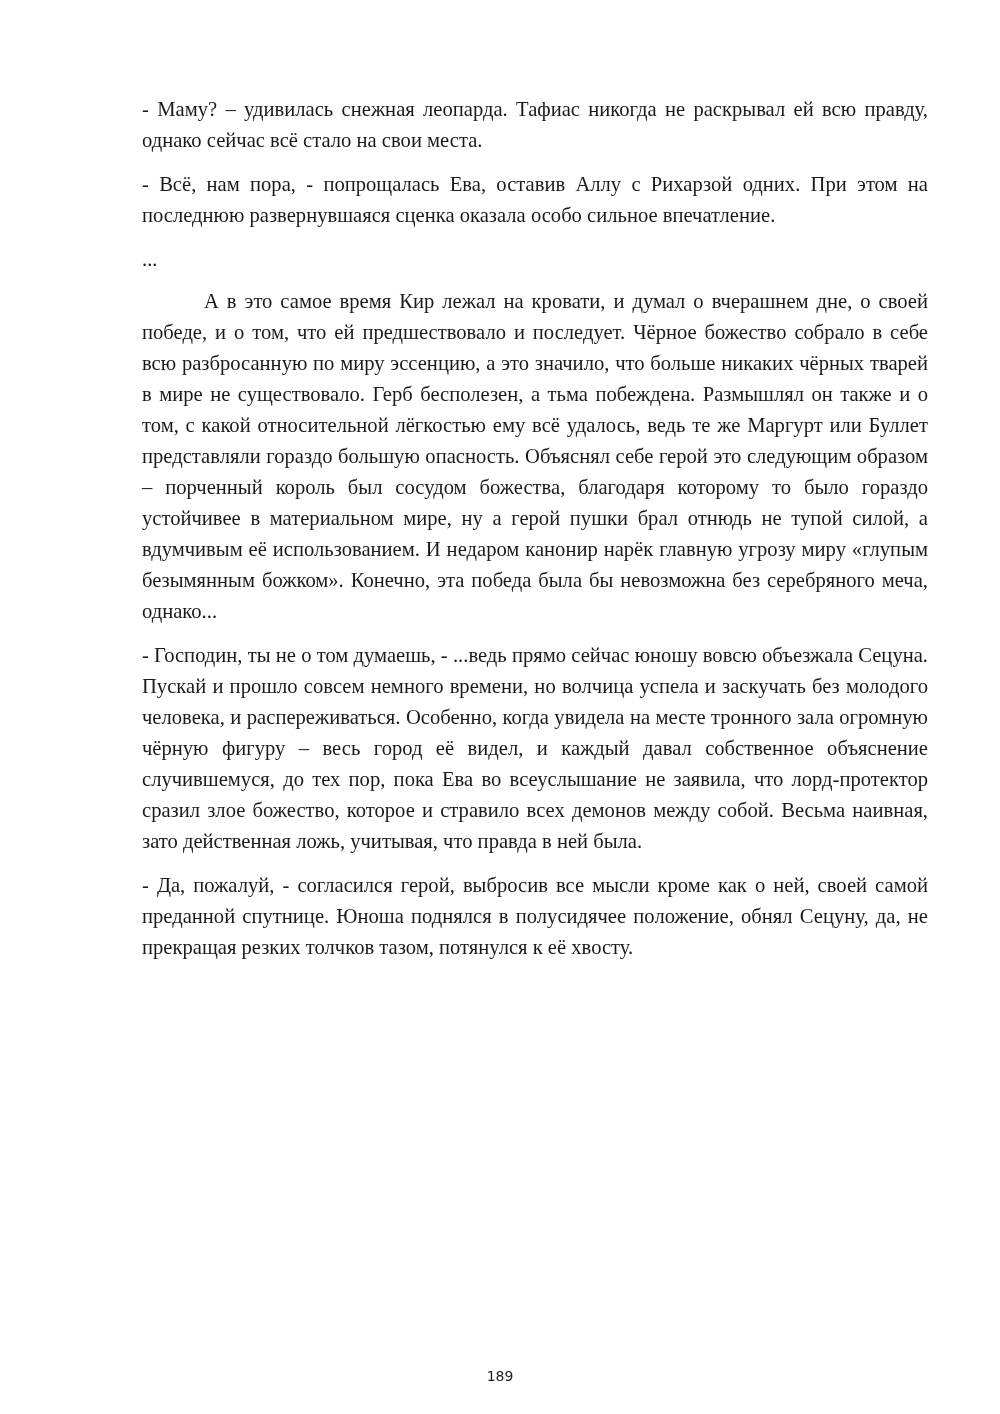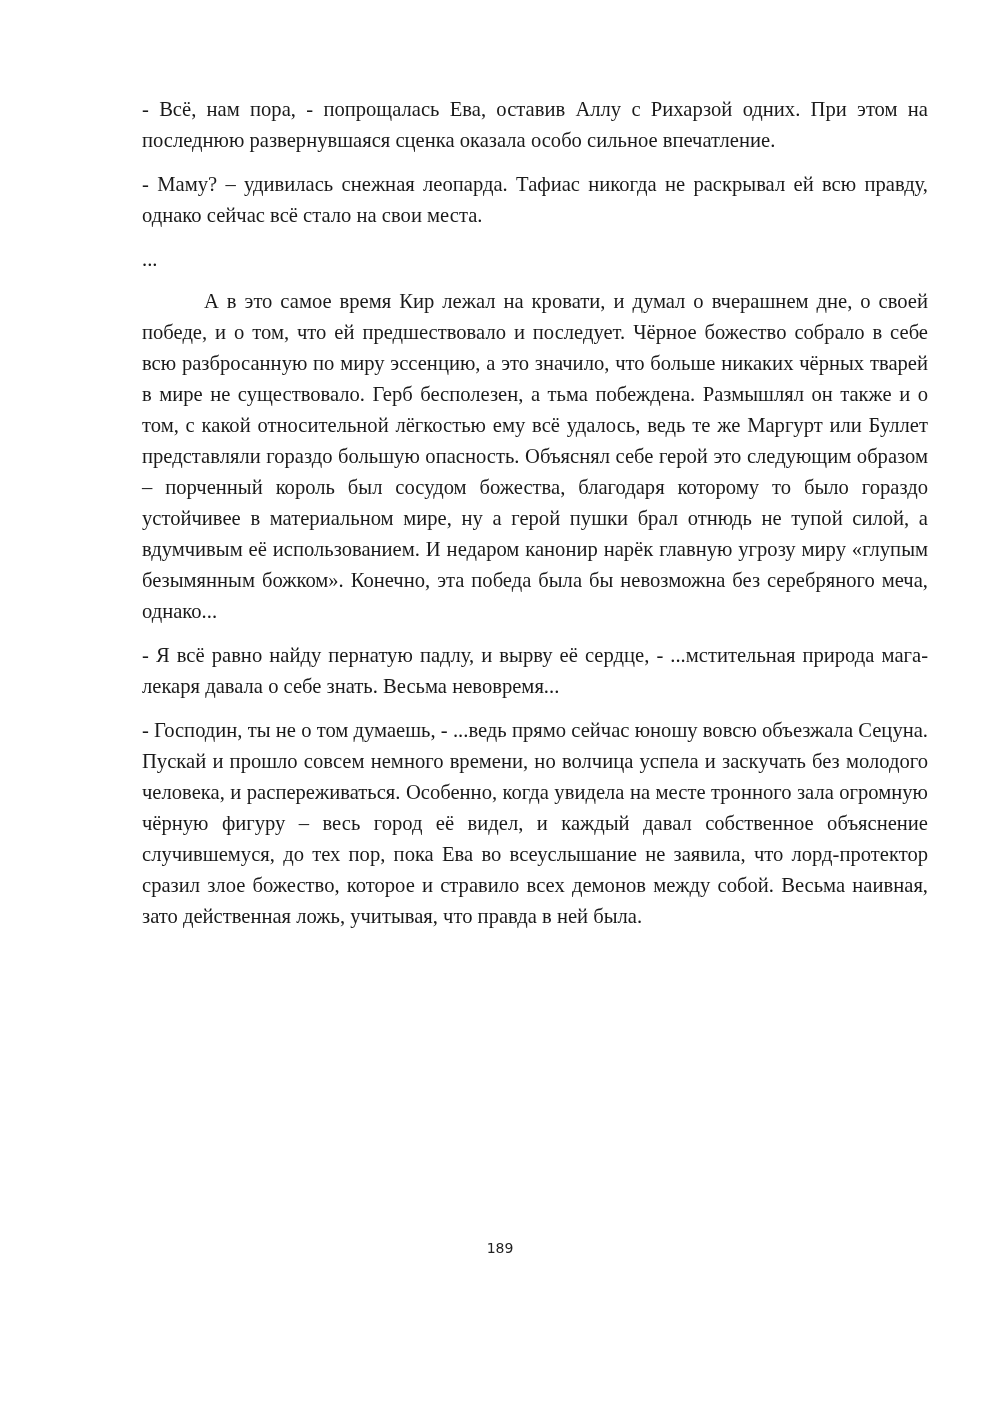--- a/index.html
+++ b/index.html
@@ -30,32 +30,32 @@
     .para.indent {
       text-indent: 62px;
     }
     .para.ellipsis {
       margin-bottom: 11px;
     }
     .page-number {
       position: absolute;
       left: 0;
       width: 1000px;
-      top: 1240px;
+      top: 1368px;
       text-align: center;
       font-family: "DejaVu Sans", sans-serif;
       font-size: 14px;
       color: #222;
     }
   </style>
 </head>
 <body>
 
 <div class="page-body">
+  <p class="para">- Маму? – удивилась снежная леопарда. Тафиас никогда не раскрывал ей всю правду, однако сейчас всё стало на свои места.</p>
   <p class="para">- Всё, нам пора, - попрощалась Ева, оставив Аллу с Рихарзой одних. При этом на последнюю развернувшаяся сценка оказала особо сильное впечатление.</p>
-  <p class="para">- Маму? – удивилась снежная леопарда. Тафиас никогда не раскрывал ей всю правду, однако сейчас всё стало на свои места.</p>
   <p class="para ellipsis">...</p>
   <p class="para indent">А в это самое время Кир лежал на кровати, и думал о вчерашнем дне, о своей победе, и о том, что ей предшествовало и последует. Чёрное божество собрало в себе всю разбросанную по миру эссенцию, а это значило, что больше никаких чёрных тварей в мире не существовало. Герб бесполезен, а тьма побеждена. Размышлял он также и о том, с какой относительной лёгкостью ему всё удалось, ведь те же Маргурт или Буллет представляли гораздо большую опасность. Объяснял себе герой это следующим образом – порченный король был сосудом божества, благодаря которому то было гораздо устойчивее в материальном мире, ну а герой пушки брал отнюдь не тупой силой, а вдумчивым её использованием. И недаром канонир нарёк главную угрозу миру «глупым безымянным божком». Конечно, эта победа была бы невозможна без серебряного меча, однако...</p>
-  <p class="para">- Я всё равно найду пернатую падлу, и вырву её сердце, - ...мстительная природа мага-лекаря давала о себе знать. Весьма невовремя...</p>
   <p class="para">- Господин, ты не о том думаешь, - ...ведь прямо сейчас юношу вовсю объезжала Сецуна. Пускай и прошло совсем немного времени, но волчица успела и заскучать без молодого человека, и распереживаться. Особенно, когда увидела на месте тронного зала огромную чёрную фигуру – весь город её видел, и каждый давал собственное объяснение случившемуся, до тех пор, пока Ева во всеуслышание не заявила, что лорд-протектор сразил злое божество, которое и стравило всех демонов между собой. Весьма наивная, зато действенная ложь, учитывая, что правда в ней была.</p>
+  <p class="para">- Да, пожалуй, - согласился герой, выбросив все мысли кроме как о ней, своей самой преданной спутнице. Юноша поднялся в полусидячее положение, обнял Сецуну, да, не прекращая резких толчков тазом, потянулся к её хвосту.</p>
 </div>
 
 <div class="page-number">189</div>
 
 </body></html>

